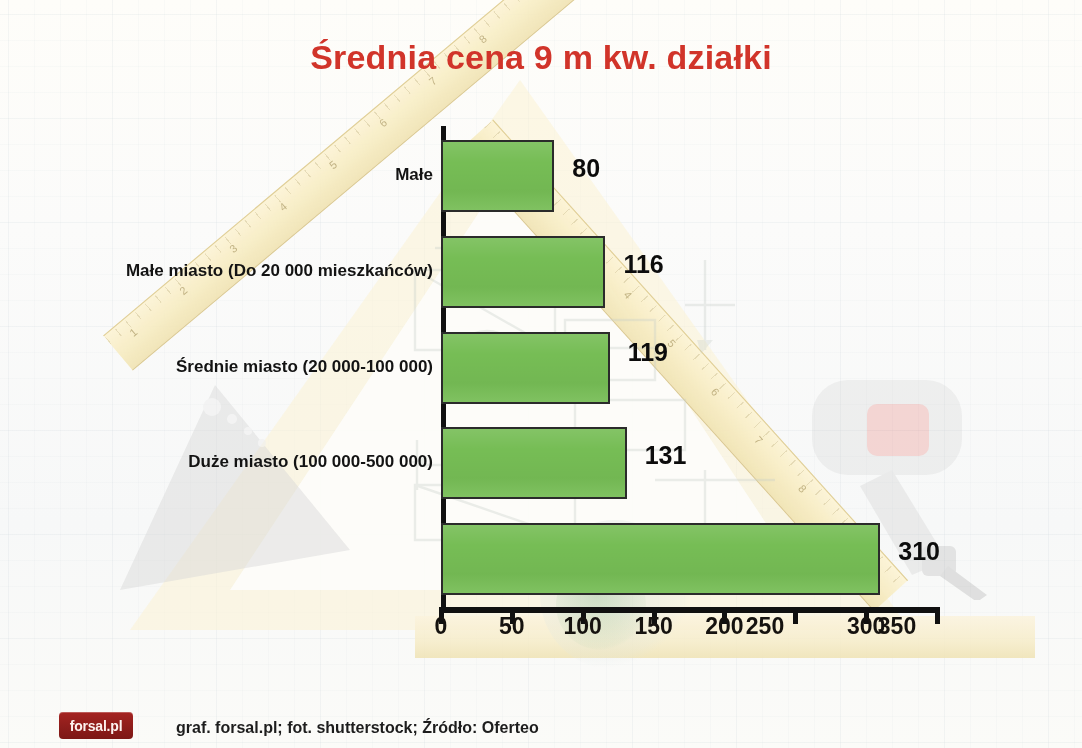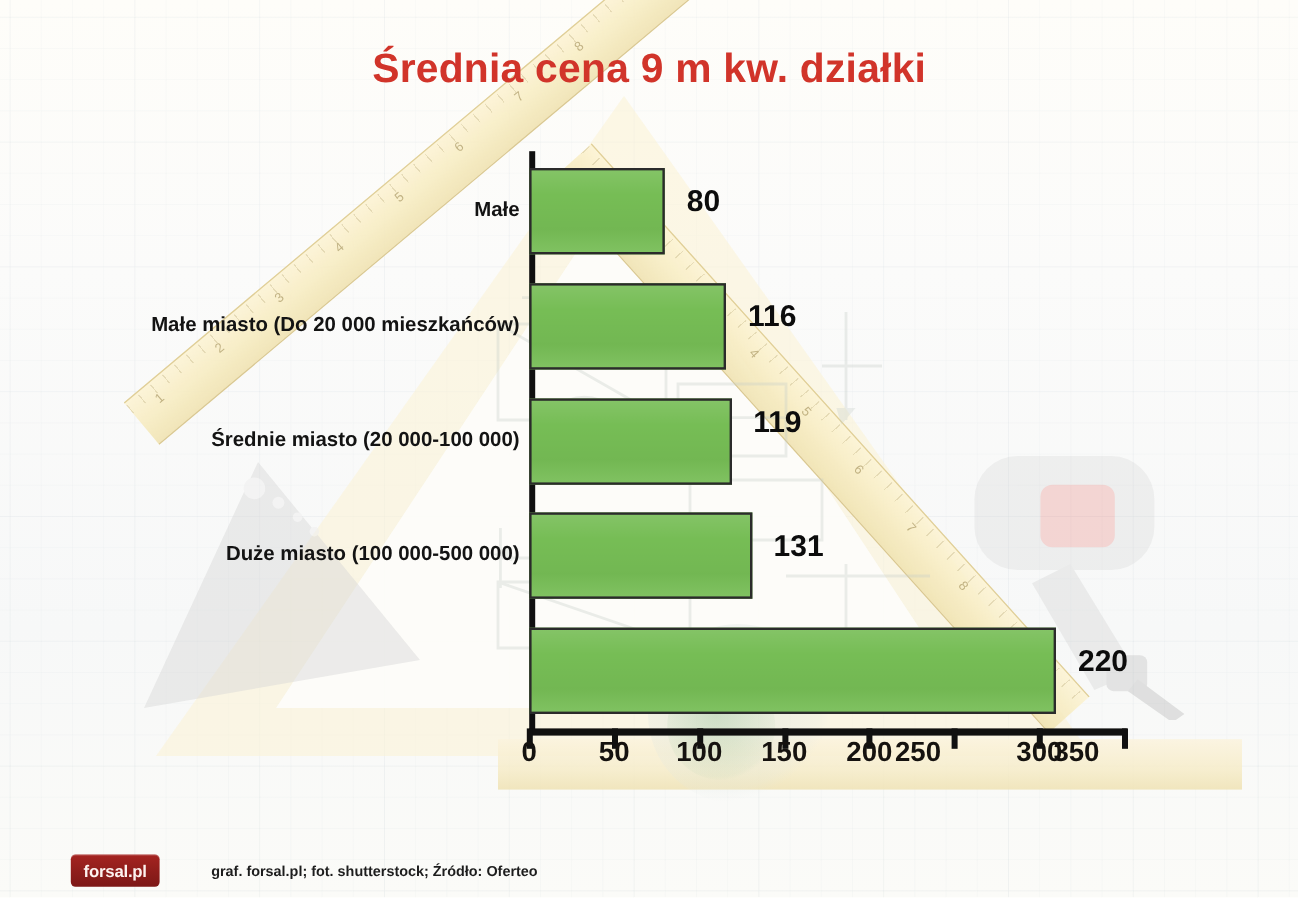--- a/index.html
+++ b/index.html
@@ -187,21 +187,21 @@
     background: linear-gradient(180deg,#a52421 0%, #8e1d1b 55%, #7d1816 100%);
     box-shadow: inset 0 1px 0 rgba(255,255,255,.25);
     display: flex; align-items: center; justify-content: center;
   }
   .logo-text {
     color: #fdf2ef; font-size: 14px; font-weight: bold; letter-spacing: -.2px;
     font-family: "Liberation Sans", sans-serif;
   }
   .credit {
     position: absolute; left: 176px; top: 719px;
-    font-size: 12px; font-weight: bold; color: #1d1d1d;
+    font-size: 16px; font-weight: bold; color: #1d1d1d;
     font-family: "Liberation Sans", sans-serif;
   }
 </style>
 </head>
 <body>
 
 <div id="page">
 
   <div class="bg-layer bg-paper"></div>
   <div class="bg-layer bg-grid"></div>
@@ -316,21 +316,21 @@
           <div class="bar" title="Duże miasto (100 000-500 000): 131" style="left: 441px; width: 185.646px; background: rgb(118, 189, 85); border-color: rgb(43, 43, 43);">
             <div class="bar-sheen"></div>
           </div>
           <div class="cat-label" style="right: 649px; top: 25px;">Duże miasto (100 000-500 000)</div>
           <div class="val-label" style="left: 644.646px; top: 14px;">131</div>
         </div>
         <div class="row" style="top: 523.1px; height: 72px;">
           <div class="bar" title="Wielkie miasto (Powyżej 500 000): 310" style="left: 441px; width: 439.314px; background: rgb(118, 189, 85); border-color: rgb(43, 43, 43);">
             <div class="bar-sheen"></div>
           </div>
-          <div class="val-label" style="left: 898.314px; top: 14px;">220</div>
+          <div class="val-label" style="left: 898.314px; top: 14px;">310</div>
         </div>
       </div>
   </div>
 
   <div class="logo">
     <span class="logo-text">forsal.pl</span>
   </div>
   <div class="credit">graf. forsal.pl; fot. shutterstock;  Źródło: Oferteo</div>
 
 </div>

